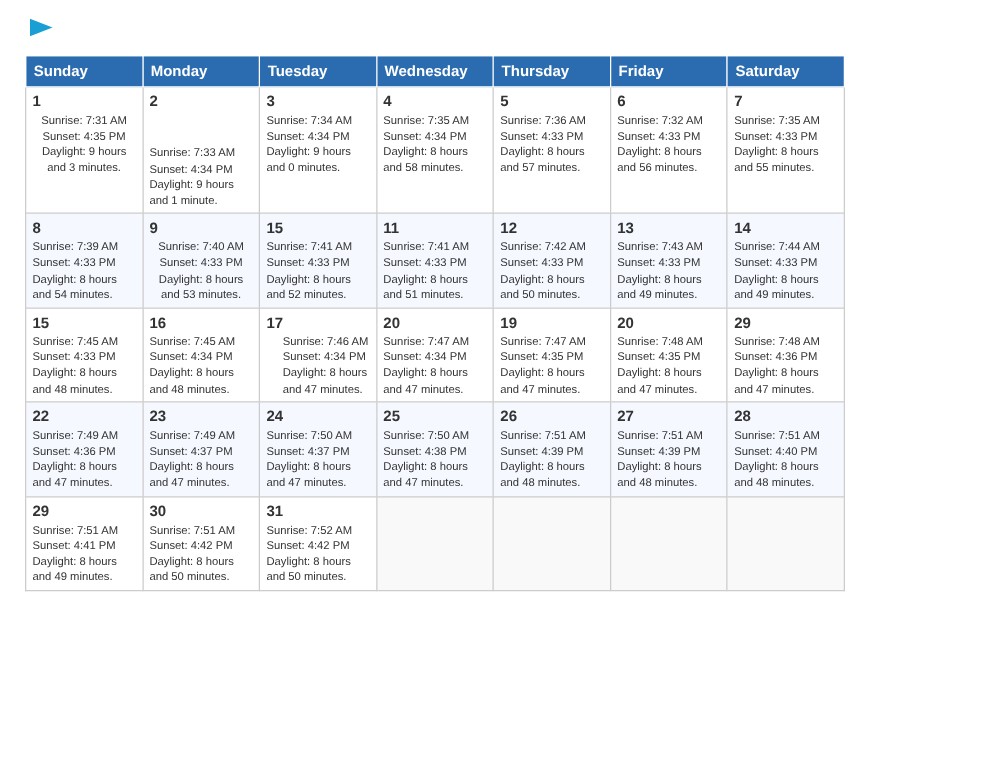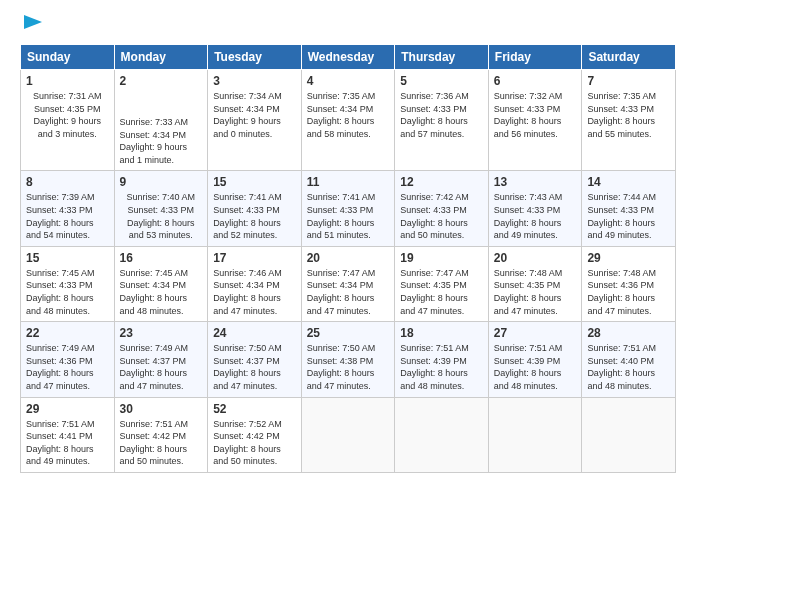--- a/index.html
+++ b/index.html
@@ -236,21 +236,21 @@
           </td>
           <td>
             <span class="day-num">16</span>
             <div class="day-info" style="white-space: pre-line;">Sunrise: 7:45 AM
 Sunset: 4:34 PM
 Daylight: 8 hours
 and 48 minutes.</div>
           </td>
           <td>
             <span class="day-num">17</span>
-            <div class="day-info" style="white-space: pre-line;">Sunrise: 7:46 AM
+            <div class="day-info" style="white-space: pre-line; margin-left: 13px;">Sunrise: 7:46 AM
 Sunset: 4:34 PM
 Daylight: 8 hours
 and 47 minutes.</div>
           </td>
           <td>
             <span class="day-num">20</span>
             <div class="day-info" style="white-space: pre-line;">Sunrise: 7:47 AM
 Sunset: 4:34 PM
 Daylight: 8 hours
 and 47 minutes.</div>
@@ -300,21 +300,21 @@
 and 47 minutes.</div>
           </td>
           <td>
             <span class="day-num">25</span>
             <div class="day-info" style="white-space: pre-line;">Sunrise: 7:50 AM
 Sunset: 4:38 PM
 Daylight: 8 hours
 and 47 minutes.</div>
           </td>
           <td>
-            <span class="day-num">18</span>
+            <span class="day-num">26</span>
             <div class="day-info" style="white-space: pre-line;">Sunrise: 7:51 AM
 Sunset: 4:39 PM
 Daylight: 8 hours
 and 48 minutes.</div>
           </td>
           <td>
             <span class="day-num">27</span>
             <div class="day-info" style="white-space: pre-line;">Sunrise: 7:51 AM
 Sunset: 4:39 PM
 Daylight: 8 hours
@@ -337,21 +337,21 @@
 and 49 minutes.</div>
           </td>
           <td>
             <span class="day-num">30</span>
             <div class="day-info" style="white-space: pre-line;">Sunrise: 7:51 AM
 Sunset: 4:42 PM
 Daylight: 8 hours
 and 50 minutes.</div>
           </td>
           <td>
-            <span class="day-num">52</span>
+            <span class="day-num">31</span>
             <div class="day-info" style="white-space: pre-line;">Sunrise: 7:52 AM
 Sunset: 4:42 PM
 Daylight: 8 hours
 and 50 minutes.</div>
           </td>
           <td class="empty"></td>
           <td class="empty"></td>
           <td class="empty"></td>
           <td class="empty"></td>
         </tr>

